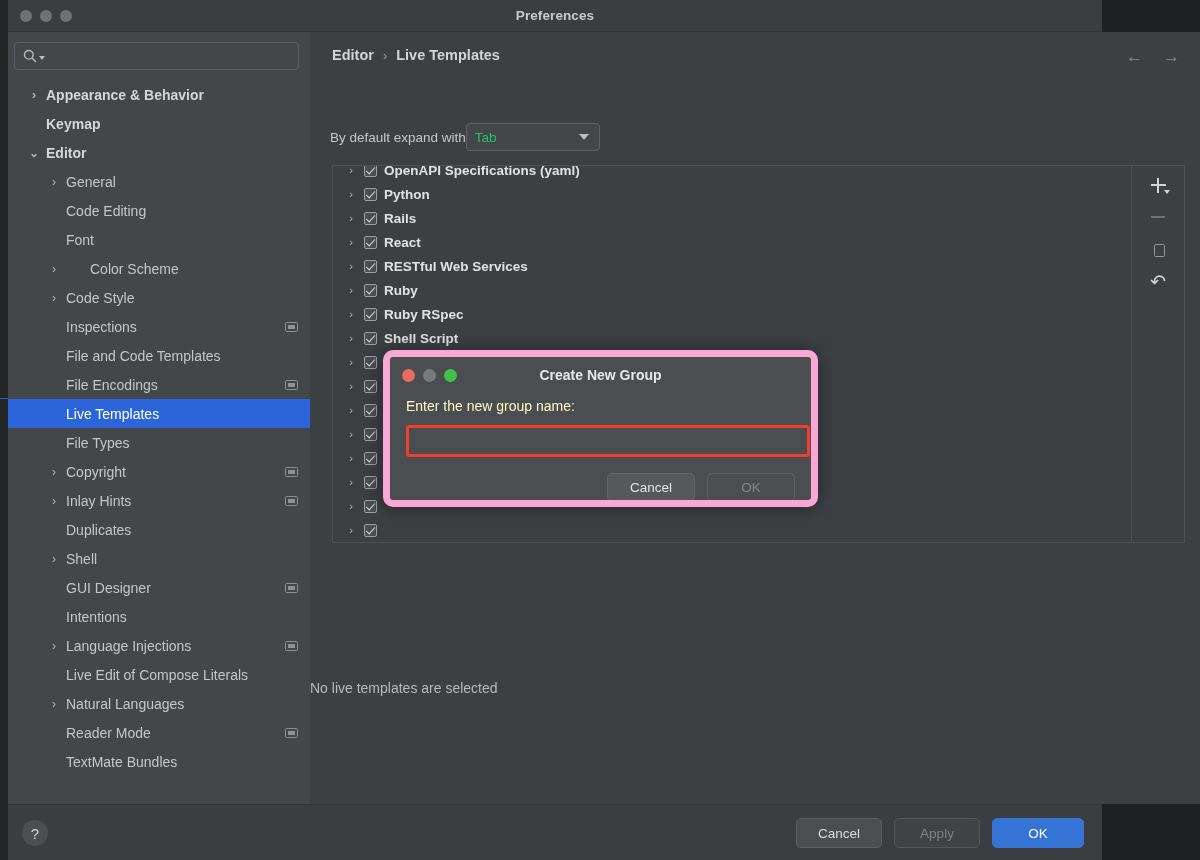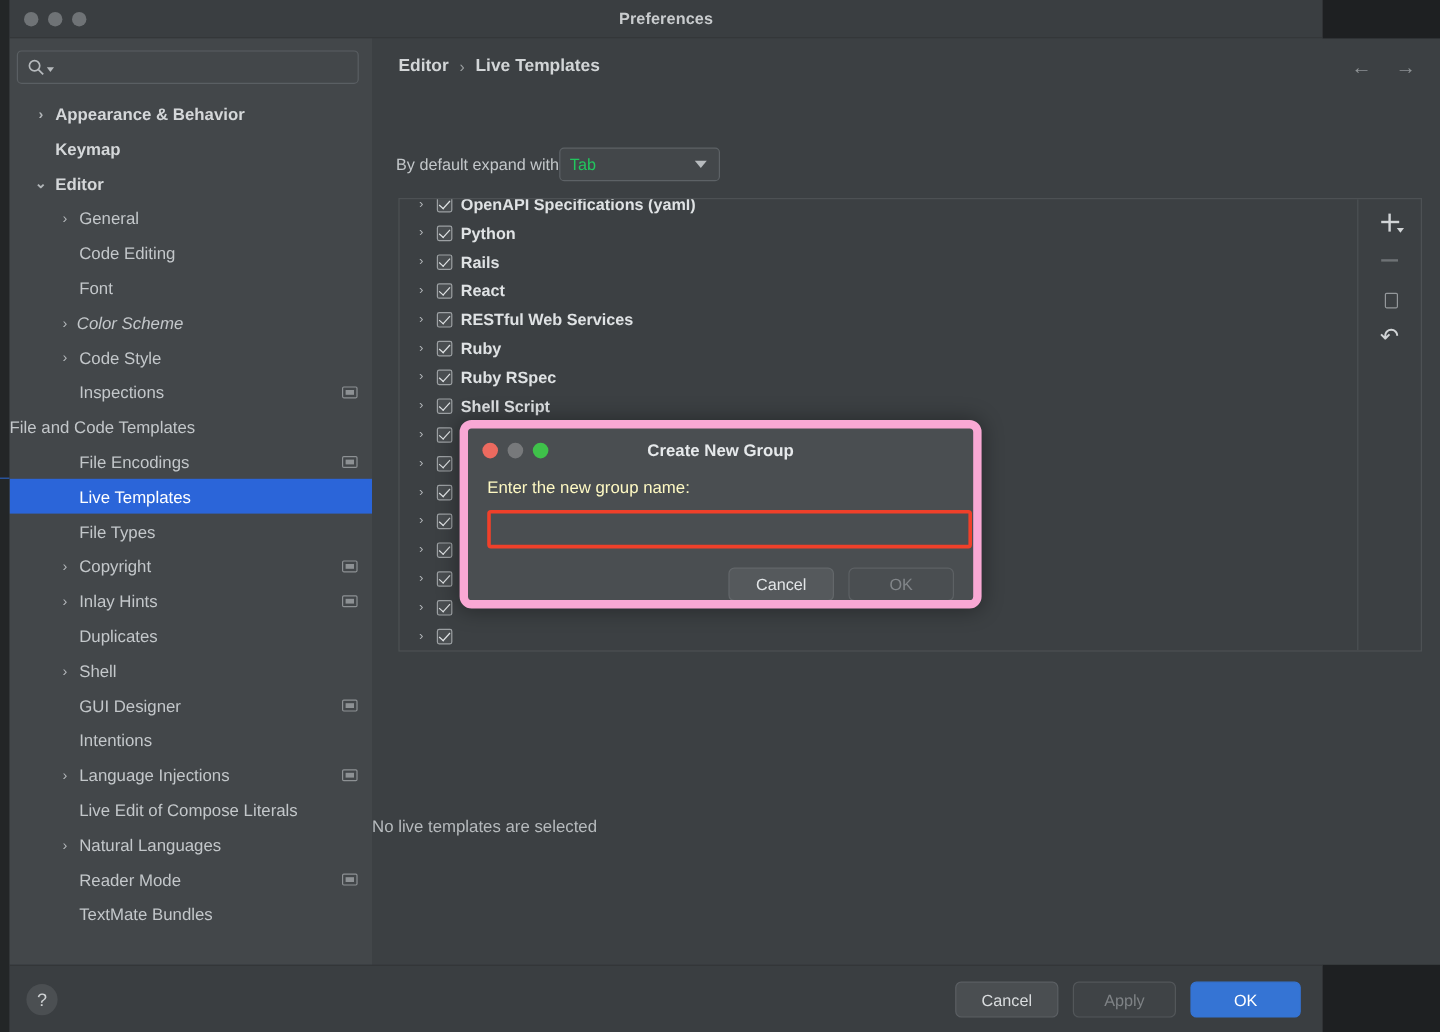--- a/index.html
+++ b/index.html
@@ -293,32 +293,32 @@
           <span class="tlabel" style="margin-left: 58px;">General</span>
         </div>
         <div class="tnode">
           <span class="tlabel" style="margin-left: 58px;">Code Editing</span>
         </div>
         <div class="tnode">
           <span class="tlabel" style="margin-left: 58px;">Font</span>
         </div>
         <div class="tnode">
           <span class="chev" style="left: 38px;">›</span>
-          <span class="tlabel" style="margin-left: 56px; font-style: italic;">Color Scheme</span>
+          <span class="tlabel" style="margin-left: 82px;">Color Scheme</span>
         </div>
         <div class="tnode">
           <span class="chev" style="left: 38px;">›</span>
           <span class="tlabel" style="margin-left: 58px;">Code Style</span>
         </div>
         <div class="tnode">
           <span class="tlabel" style="margin-left: 58px;">Inspections</span>
           <span class="copyable"></span>
         </div>
         <div class="tnode">
-          <span class="tlabel" style=" text-align: center;">File and Code Templates</span>
+          <span class="tlabel" style="margin-left: 58px; text-align: center;">File and Code Templates</span>
         </div>
         <div class="tnode">
           <span class="tlabel" style="margin-left: 58px;">File Encodings</span>
           <span class="copyable"></span>
         </div>
         <div class="tnode sel">
           <span class="tlabel" style="margin-left: 58px;">Live Templates</span>
         </div>
         <div class="tnode">
           <span class="tlabel" style="margin-left: 58px;">File Types</span>

